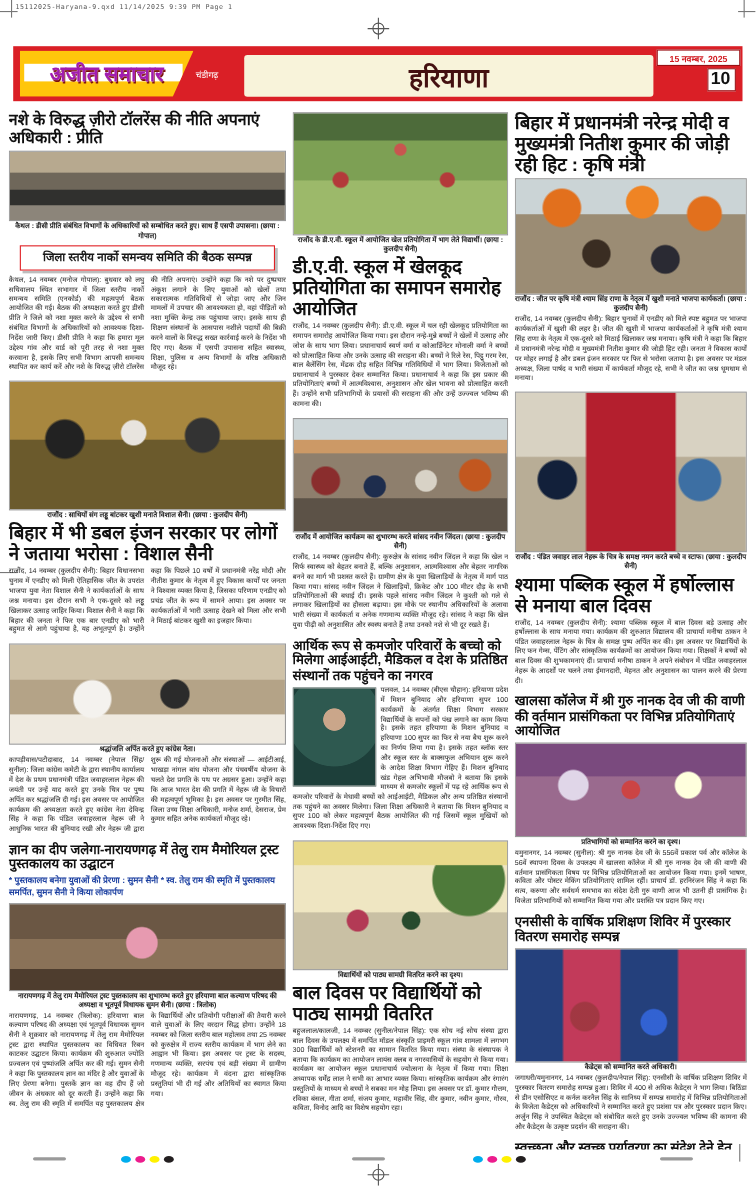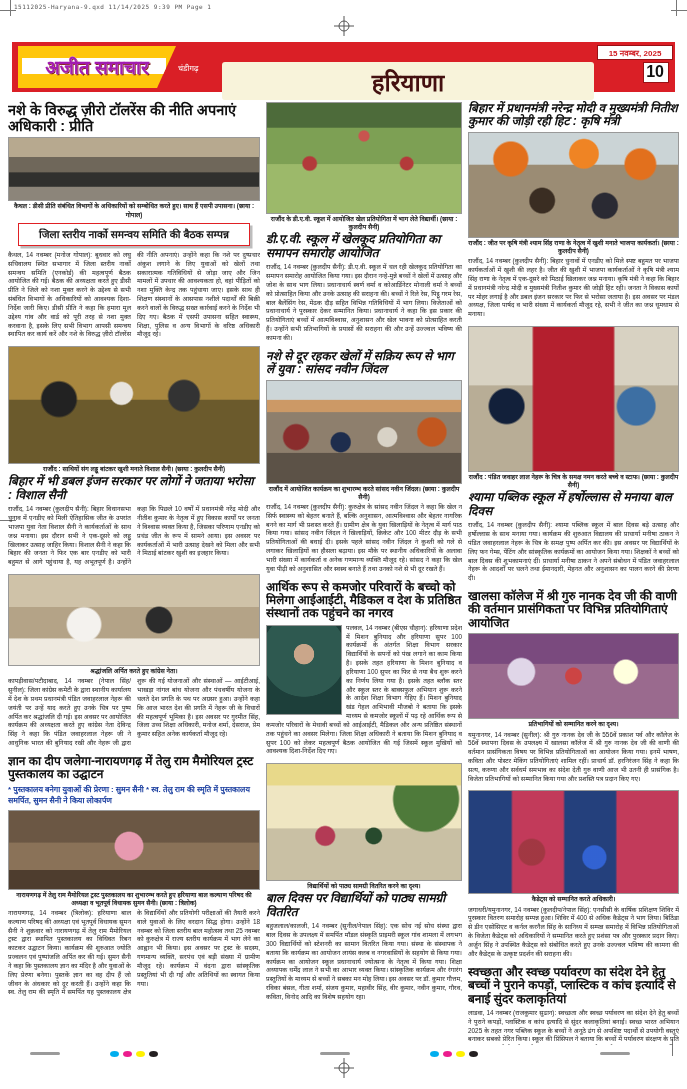--- a/index.html
+++ b/index.html
@@ -17,38 +17,38 @@
   
   .masthead{position:absolute;top:42px;left:12px;width:663px;height:50px;background:#da1f26;
             display:flex;align-items:center;}
   .brand-wrap{position:relative;height:100%;display:flex;align-items:center;}
   .brand{position:relative;width:158px;height:42px;margin-left:6px;background:#ffc60b;
          clip-path:polygon(0 0,100% 0,88% 100%,0 100%);display:flex;align-items:center;justify-content:center;}
   .brand::before{content:"";position:absolute;left:4px;right:10px;top:12px;height:16px;background:#fff;}
   .brand-text{position:relative;font-size:19px;font-weight:800;color:#a21caf;
               text-shadow:0 0 1px #fff,1px 1px 0 #7c0d0d;white-space:nowrap;}
   .edition{color:#fff;font-size:8px;font-weight:400;margin-left:2px;}
-  .section-box{position:absolute;left:210px;width:372px;height:38px;top:20px;background:#f8f3da;
+  .section-box{position:absolute;left:210px;width:372px;height:38px;top:8px;background:#f8f3da;
                border-radius:3px;display:flex;align-items:center;justify-content:center;}
   .section-box span{font-size:24px;font-weight:800;color:#441010;}
   .dateblock{position:absolute;right:2px;top:3px;width:76px;}
   .date{background:#fff;border:1px solid #9a1014;color:#d01a20;font-size:8px;font-weight:700;
         text-align:center;padding:1px 0;}
   .pageno{background:#fff;border:1px solid #9a1014;color:#111;font-size:16px;font-weight:800;
           text-align:right;padding:0 4px 1px 0;margin-top:2px;width:26px;margin-left:46px;box-sizing:border-box;}
   
   .content{position:absolute;top:100px;left:8px;width:671px;height:945px;display:flex;gap:6px;overflow:hidden;}
   .col{overflow:hidden;}
   .col-l{width:252px;}
   .col-m{width:196px;}
   .col-r{width:211px;}
   .story{margin-bottom:7px;}
   .hl{margin:2px 0 3px;text-align:left;font-weight:800;color:#101010;line-height:1.12;}
   .hl.xl{font-size:14.5px;}
-  .hl.lg{font-size:12px;font-style:italic;}
+  .hl.lg{font-size:17px;}
   .hl.md{font-size:12px;}
   .body2col{margin:0;font-size:6.4px;line-height:1.38;text-align:justify;color:#262626;
             column-count:2;column-gap:6px;}
   .body1col{margin:0;font-size:6.4px;line-height:1.38;text-align:justify;color:#262626;}
   figure{margin:2px 0;}
   .cap{font-size:6.3px;font-weight:700;text-align:center;line-height:1.3;color:#222;margin-top:1px;}
   .photo{width:100%;border:1px solid #999;box-sizing:border-box;}
   .boxhead{border:1.5px solid #e02024;box-shadow:2.5px 2.5px 0 #bdbdbd;padding:4px 6px;margin:4px 10px 5px;
            font-size:10.5px;font-weight:800;text-align:center;line-height:1.25;}
   .bluehead{color:#1b3fa0;font-size:7.8px;font-weight:800;line-height:1.4;margin:1px 0 3px;}
@@ -199,21 +199,20 @@
       <article class="story">
         <figure>
           <div class="photo ph-field"></div>
           <figcaption class="cap">राजौंद के डी.ए.वी. स्कूल में आयोजित खेल प्रतियोगिता में भाग लेते विद्यार्थी। (छाया : कुलदीप सैनी)</figcaption>
         </figure>
         <h2 class="hl lg">डी.ए.वी. स्कूल में खेलकूद प्रतियोगिता का समापन समारोह आयोजित</h2>
         <p class="body1col">राजौंद, 14 नवम्बर (कुलदीप सैनी): डी.ए.वी. स्कूल में चल रही खेलकूद प्रतियोगिता का समापन समारोह आयोजित किया गया। इस दौरान नन्हे-मुन्ने बच्चों ने खेलों में उत्साह और जोश के साथ भाग लिया। प्रधानाचार्य स्वर्ण वर्मा व कोआर्डिनेटर मोनाली वर्मा ने बच्चों को प्रोत्साहित किया और उनके उत्साह की सराहना की। बच्चों ने रिले रेस, पिट्ठू गरम रेस, बाल बैलेंसिंग रेस, मेंढक दौड़ सहित विभिन्न गतिविधियों में भाग लिया। विजेताओं को प्रधानाचार्य ने पुरस्कार देकर सम्मानित किया। प्रधानाचार्य ने कहा कि इस प्रकार की प्रतियोगिताएं बच्चों में आत्मविश्वास, अनुशासन और खेल भावना को प्रोत्साहित करती हैं। उन्होंने सभी प्रतिभागियों के प्रयासों की सराहना की और उन्हें उज्ज्वल भविष्य की कामना की।</p>
       </article>
 
       <article class="story">
-        <h2 class="hl lg">नशे से दूर रहकर खेलों में सक्रिय रूप से भाग लें युवा : सांसद नवीन जिंदल</h2>
         <figure>
           <div class="photo ph-crowd"></div>
           <figcaption class="cap">राजौंद में आयोजित कार्यक्रम का शुभारम्भ करते सांसद नवीन जिंदल। (छाया : कुलदीप सैनी)</figcaption>
         </figure>
         <p class="body1col">राजौंद, 14 नवम्बर (कुलदीप सैनी): कुरुक्षेत्र के सांसद नवीन जिंदल ने कहा कि खेल न सिर्फ स्वास्थ्य को बेहतर बनाते हैं, बल्कि अनुशासन, आत्मविश्वास और बेहतर नागरिक बनने का मार्ग भी प्रशस्त करते हैं। ग्रामीण क्षेत्र के युवा खिलाड़ियों के नेतृत्व में मार्ग पाठ किया गया। सांसद नवीन जिंदल ने खिलाड़ियों, क्रिकेट और 100 मीटर दौड़ के सभी प्रतियोगिताओं की बधाई दी। इसके पहले सांसद नवीन जिंदल ने कुश्ती को गले से लगाकर खिलाड़ियों का हौसला बढ़ाया। इस मौके पर स्थानीय अधिकारियों के अलावा भारी संख्या में कार्यकर्ता व अनेक गणमान्य व्यक्ति मौजूद रहे। सांसद ने कहा कि खेल युवा पीढ़ी को अनुशासित और स्वस्थ बनाते हैं तथा उनको नशे से भी दूर रखते हैं।</p>
       </article>
 
       <article class="story">
         <h2 class="hl md">आर्थिक रूप से कमजोर परिवारों के बच्चो को मिलेगा आईआईटी, मैडिकल व देश के प्रतिष्ठित संस्थानों तक पहुंचने का नगरव</h2>
         <div>
@@ -254,20 +253,21 @@
       <article class="story">
         <h2 class="hl md">खालसा कॉलेज में श्री गुरु नानक देव जी की वाणी की वर्तमान प्रासंगिकता पर विभिन्न प्रतियोगिताएं आयोजित</h2>
         <figure>
           <div class="photo ph-group"></div>
           <figcaption class="cap">प्रतिभागियों को सम्मानित करने का दृश्य।</figcaption>
         </figure>
         <p class="body1col">यमुनानगर, 14 नवम्बर (सुनील): श्री गुरु नानक देव जी के 556वें प्रकाश पर्व और कॉलेज के 56वें स्थापना दिवस के उपलक्ष्य में खालसा कॉलेज में श्री गुरु नानक देव जी की वाणी की वर्तमान प्रासंगिकता विषय पर विभिन्न प्रतियोगिताओं का आयोजन किया गया। इनमें भाषण, कविता और पोस्टर मेकिंग प्रतियोगिताएं शामिल रहीं। प्राचार्य डॉ. हरनिरंजन सिंह ने कहा कि सत्य, करुणा और सर्वधर्म समभाव का संदेश देती गुरु वाणी आज भी उतनी ही प्रासंगिक है। विजेता प्रतिभागियों को सम्मानित किया गया और प्रशस्ति पत्र प्रदान किए गए।</p>
       </article>
 
       <article class="story">
+        <h2 class="hl md">एनसीसी के वार्षिक प्रशिक्षण शिविर में पुरस्कार वितरण समारोह सम्पन्न</h2>
         <figure>
           <div class="photo ph-cadets"></div>
           <figcaption class="cap">कैडेट्स को सम्मानित करते अधिकारी।</figcaption>
         </figure>
         <p class="body1col">जगाधरी/यमुनानगर, 14 नवम्बर (कुलदीप/नेपाल सिंह): एनसीसी के वार्षिक प्रशिक्षण शिविर में पुरस्कार वितरण समारोह सम्पन्न हुआ। शिविर में 400 से अधिक कैडेट्स ने भाग लिया। बिठिंडा से डीन एसोसिएट व कर्नल करनैल सिंह के सानिध्य में सम्पन्न समारोह में विभिन्न प्रतियोगिताओं के विजेता कैडेट्स को अधिकारियों ने सम्मानित करते हुए प्रशंसा पत्र और पुरस्कार प्रदान किए। अर्जुन सिंह ने उपस्थित कैडेट्स को संबोधित करते हुए उनके उज्ज्वल भविष्य की कामना की और कैडेट्स के उत्कृष्ट प्रदर्शन की सराहना की।</p>
       </article>
 
       <article class="story">
         <h2 class="hl md">स्वच्छता और स्वच्छ पर्यावरण का संदेश देने हेतु बच्चों ने पुराने कपड़ों, प्लास्टिक व कांच इत्यादि से बनाई सुंदर कलाकृतियां</h2>
         <p class="body1col">लाडवा, 14 नवम्बर (राजकुमार सुढान): स्वच्छता और स्वच्छ पर्यावरण का संदेश देने हेतु बच्चों ने पुराने कपड़ों, प्लास्टिक व कांच इत्यादि से सुंदर कलाकृतियां बनाईं। स्वच्छ भारत अभियान 2025 के तहत नगर पब्लिक स्कूल के बच्चों ने अनूठे ढंग से अपशिष्ट पदार्थों से उपयोगी वस्तुएं बनाकर सबको प्रेरित किया। स्कूल की प्रिंसिपल ने बताया कि बच्चों में पर्यावरण संरक्षण के प्रति जागरूकता लाने के उद्देश्य से समय-समय पर इस तरह के कार्यक्रम स्कूल प्रशासन द्वारा किए जाते रहेंगे।</p>

